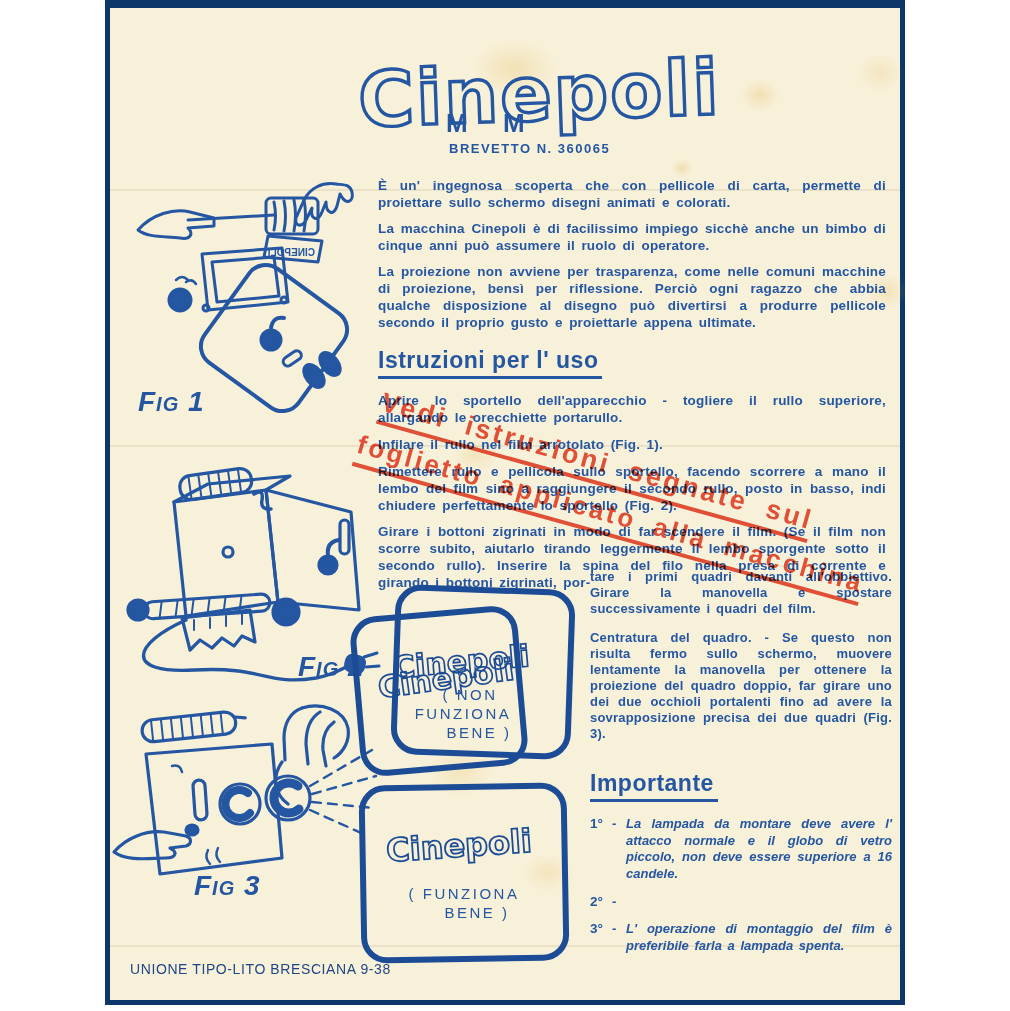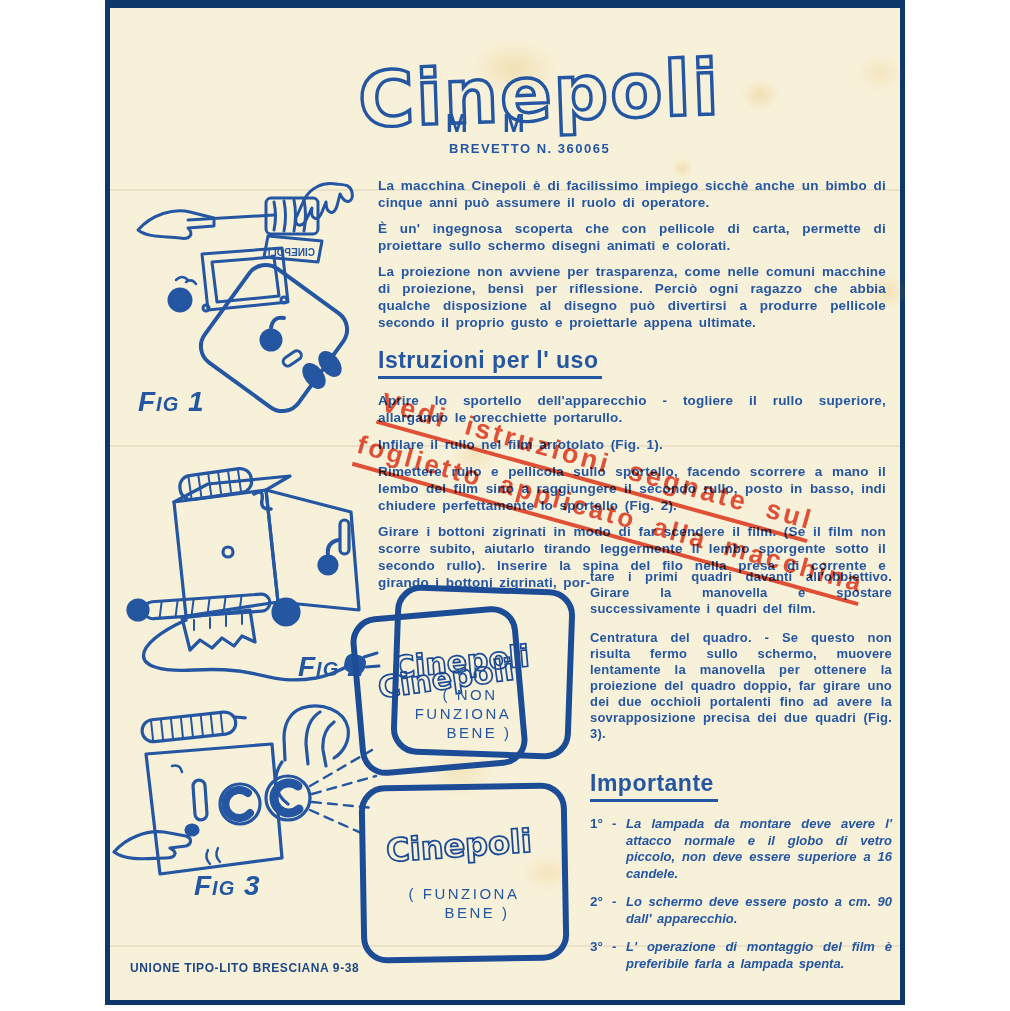--- a/index.html
+++ b/index.html
@@ -48,21 +48,21 @@
       line-height:19px;text-align:center;font-weight:500;}
   
   .stamp{
     position:absolute;left:276px;top:379px;transform:rotate(15.5deg);transform-origin:0 0;
     color:#e4452e;mix-blend-mode:multiply;opacity:.92;font-weight:bold;white-space:nowrap;z-index:5;
   }
   .stamp .l{display:inline-block;font-size:27px;letter-spacing:3px;word-spacing:9px;
       padding-bottom:3px;border-bottom:4px solid #e4452e;}
   .stamp .l2{display:inline-block;margin-top:9px;margin-left:-12px;font-size:26px;
       letter-spacing:3px;word-spacing:8px;padding-bottom:3px;border-bottom:4px solid #e4452e;}
-  .imprint{position:absolute;left:20px;top:953px;font-size:12px;font-weight:bold;
+  .imprint{position:absolute;left:20px;top:953px;font-size:14px;font-weight:normal;
       letter-spacing:.6px;color:#1e4585;}
   svg{overflow:visible;}
 </style>
 </head>
 <body>
 
 <div class="sheet">
 
   <div class="stain" style="left:360px;top:30px;width:90px;height:60px;background:radial-gradient(rgba(226,183,84,.28),transparent 70%);"></div>
   <div class="stain" style="left:630px;top:70px;width:40px;height:34px;background:radial-gradient(rgba(226,183,84,.3),transparent 70%);"></div>
@@ -76,22 +76,22 @@
   <div class="fold" style="top:437px;"></div>
   <div class="fold" style="top:937px;"></div>
 
   <svg class="logo-svg" width="380" height="125" viewBox="0 0 380 125">
     <text x="6" y="92" font-size="76" font-weight="bold" font-family="DejaVu Sans, sans-serif" fill="none" stroke="#2456a2" stroke-width="3.4" letter-spacing="2" transform="rotate(-2 190 60)">Cinepoli</text>
   </svg>
   <div class="mm">M M</div>
   <div class="brevetto">BREVETTO N. 360065</div>
 
   <div class="intro instr">
+    <p>È un' ingegnosa scoperta che con pellicole di carta, permette di proiettare sullo schermo disegni animati e colorati.</p>
     <p>La macchina Cinepoli è di facilissimo impiego sicchè anche un bimbo di cinque anni può assumere il ruolo di operatore.</p>
-    <p>È un' ingegnosa scoperta che con pellicole di carta, permette di proiettare sullo schermo disegni animati e colorati.</p>
     <p style="margin-bottom:14px;">La proiezione non avviene per trasparenza, come nelle comuni macchine di proiezione, bensì per riflessione. Perciò ogni ragazzo che abbia qualche disposizione al disegno può divertirsi a produrre pellicole secondo il proprio gusto e proiettarle appena ultimate.</p>
 
     <div class="sec-heading">
       <span class="h-underline">Istruzioni per l' uso</span>
     </div>
 
     <p style="margin-bottom:10px;">Aprire lo sportello dell'apparecchio - togliere il rullo superiore, allargando le orecchiette portarullo.</p>
     <p class="single" style="margin-bottom:10px;">
       <span>Infilare il rullo nel film arrotolato </span><b>(Fig. 1).</b>
     </p>
@@ -111,21 +111,20 @@
     </div>
     <ul class="imp-list">
       <li class="imp-item">
         <span class="imp-num">1°</span>
         <span class="imp-sep">-</span>
         <span class="imp-text">La lampada da montare deve avere l' attacco normale e il globo di vetro piccolo, non deve essere superiore a 16 candele.</span>
       </li>
       <li class="imp-item">
         <span class="imp-num">2°</span>
         <span class="imp-sep">-</span>
-        <span class="imp-text">Lo schermo deve essere posto a cm. 90 dall' apparecchio.</span>
       </li>
       <li class="imp-item">
         <span class="imp-num">3°</span>
         <span class="imp-sep">-</span>
         <span class="imp-text">L' operazione di montaggio del film è preferibile farla a lampada spenta.</span>
       </li>
     </ul>
   </div>
 
   <svg style="position:absolute;left:14px;top:170px;" width="262" height="222" viewBox="0 0 262 222" fill="none" stroke="#2456a2" stroke-width="3" stroke-linecap="round" stroke-linejoin="round">

